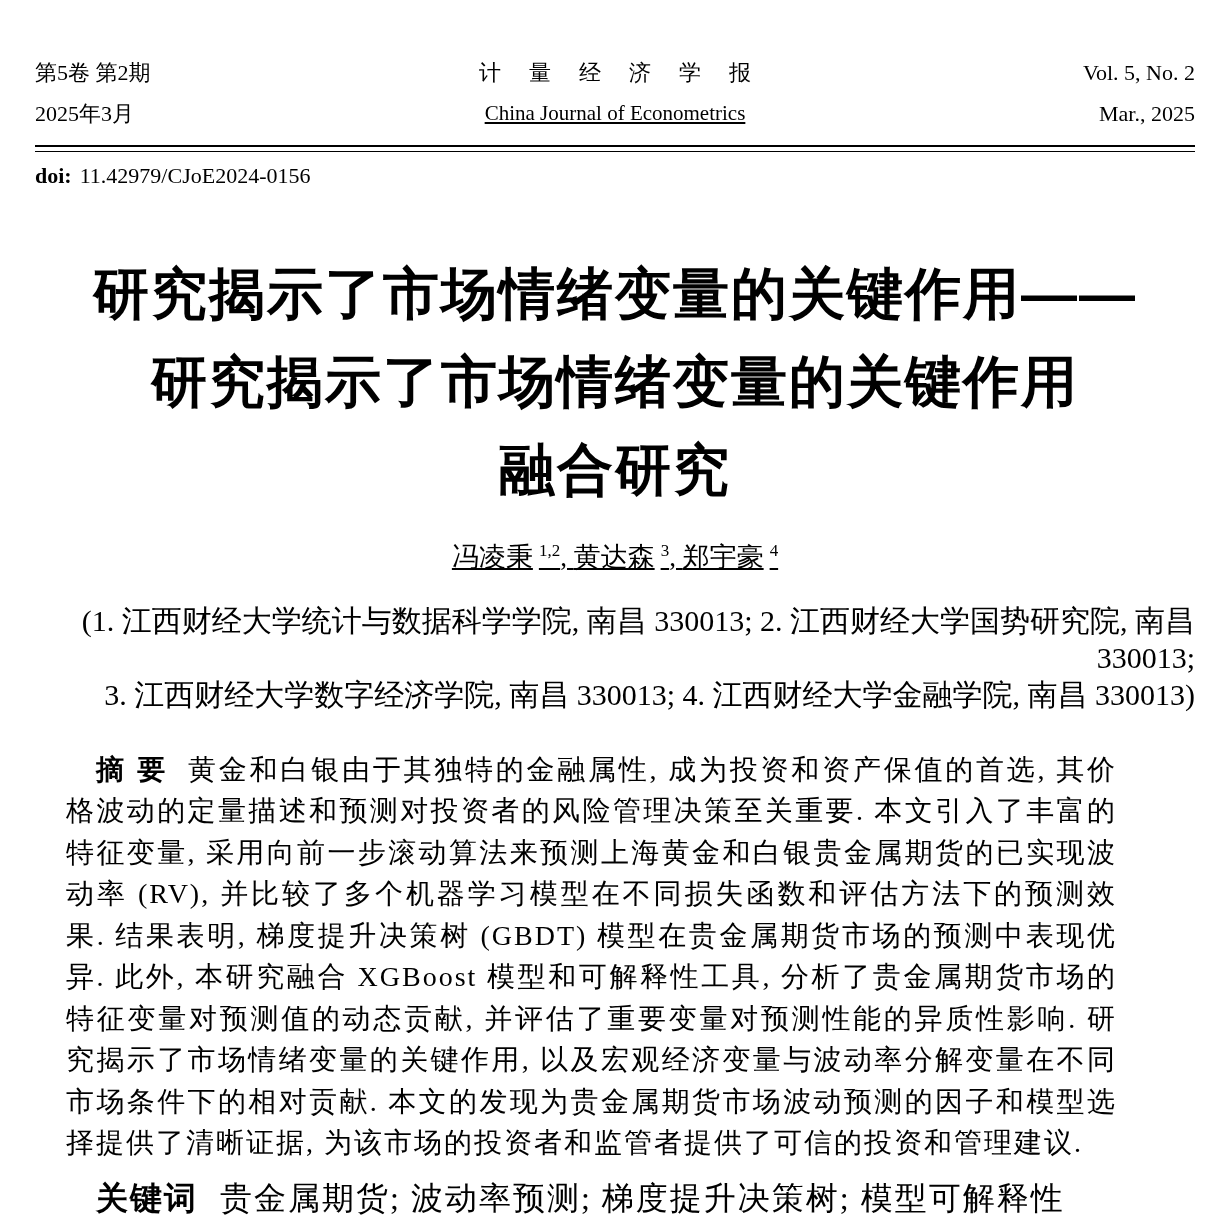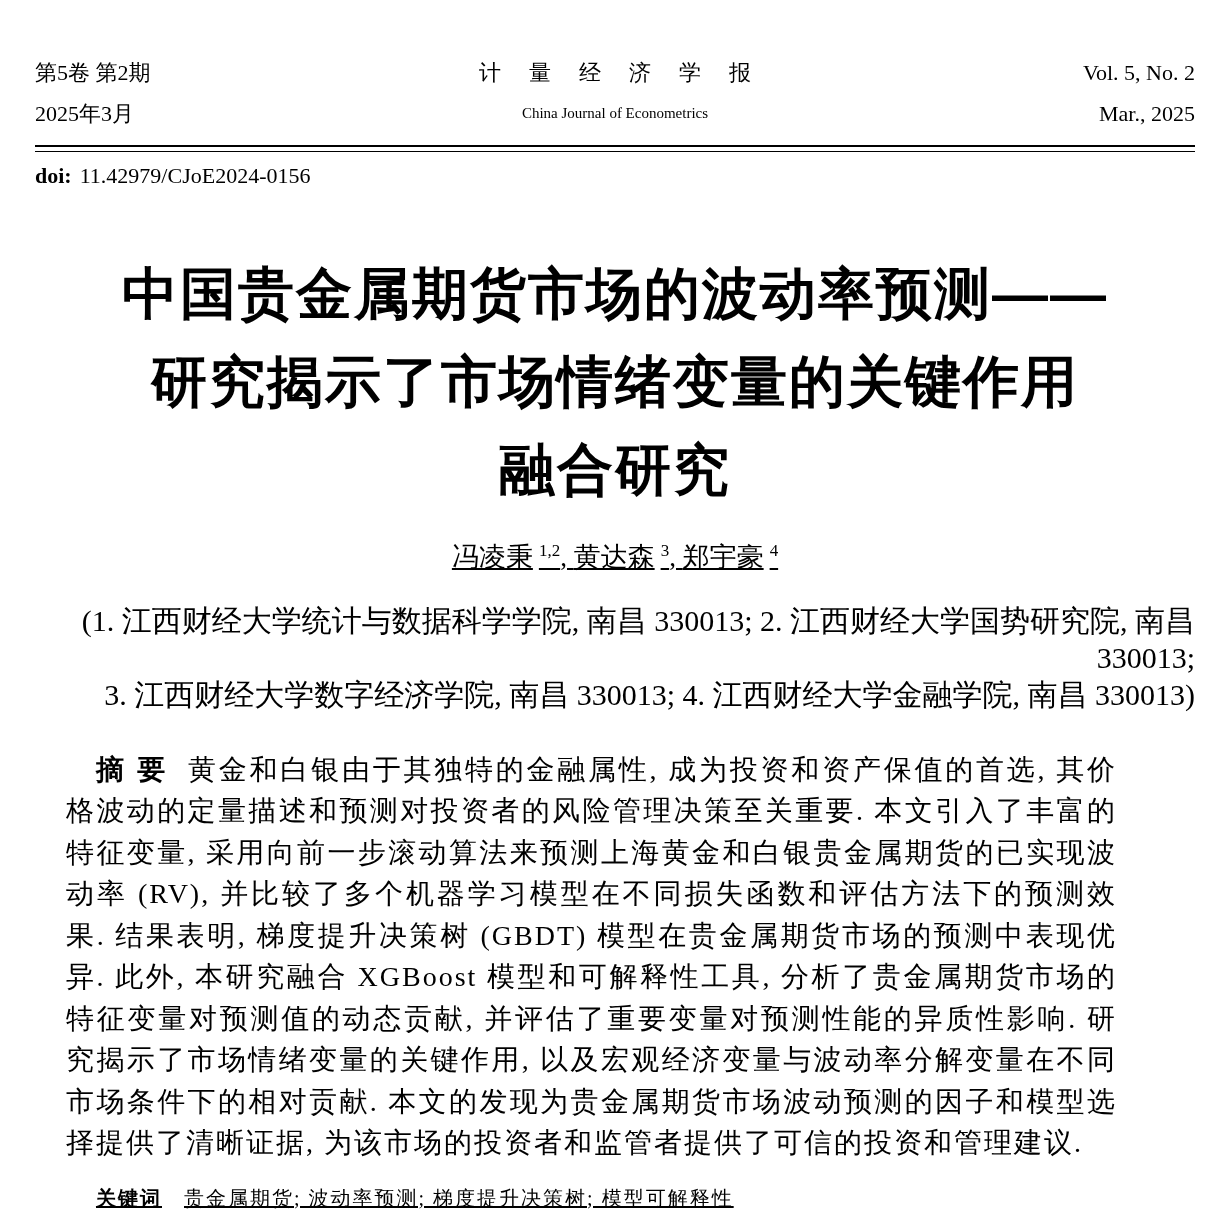--- a/index.html
+++ b/index.html
@@ -23,21 +23,21 @@
   .jheader .col { font-size: 22px; line-height: 41px; white-space: nowrap; }
   .jheader .left  { text-align: left; }
   .jheader .center{ text-align: center; }
   .jheader .right { text-align: right; }
   .journal-cn {
     font-size: 22px;
     letter-spacing: 28px;
     padding-left: 28px; 
     line-height: 41px;
   }
-  .journal-en { font-size: 15px; line-height: 41px; }
+  .journal-en { font-size: 21px; line-height: 41px; text-decoration: underline; }
   
   .double-rule {
     margin-top: 11px;
     border-top: 2.5px solid #000;
     border-bottom: 1.5px solid #000;
     height: 3.5px;
   }
   
   .doi-line { margin-top: 10px; font-size: 22px; line-height: 28px; }
   .doi-line .doi-label { font-weight: bold; margin-right: 8px; }
@@ -79,25 +79,24 @@
     text-indent: 30px;
   }
   .para-label {
     font-family: "Liberation Sans", "DejaVu Sans", sans-serif;
     font-weight: bold;
     letter-spacing: 2px;
     margin-right: 20px;
   }
   .keywords {
     margin: 14px 78px 0 31px;
-    font-size: 20px;
+    font-size: 32px;
     line-height: 41.5px;
     letter-spacing: 2px;
     text-indent: 30px;
-    text-decoration: underline;
   }
   .keywords .para-label { margin-right: 22px; }
 </style>
 </head>
 <body>
 
 <div class="page">
 
   <div class="jheader">
     <div class="col left">
@@ -114,21 +113,21 @@
     </div>
   </div>
 
   <div class="double-rule"></div>
 
   <div class="doi-line">
     <span class="doi-label">doi:</span><span>11.42979/CJoE2024-0156</span>
   </div>
 
   <h1 class="paper-title">
-    <span class="tline">中国贵金属期货市场的波动率预测——</span>
+    <span class="tline">研究揭示了市场情绪变量的关键作用——</span>
     <span class="tline">研究揭示了市场情绪变量的关键作用</span>
     <span class="tline">融合研究</span>
   </h1>
 
   <div class="authors">
     <span class="author"><span>冯凌秉</span><sup>1,2</sup><span>, </span></span>
     <span class="author"><span>黄达森</span><sup>3</sup><span>, </span></span>
     <span class="author"><span>郑宇豪</span><sup>4</sup><span></span></span>
   </div>
 

